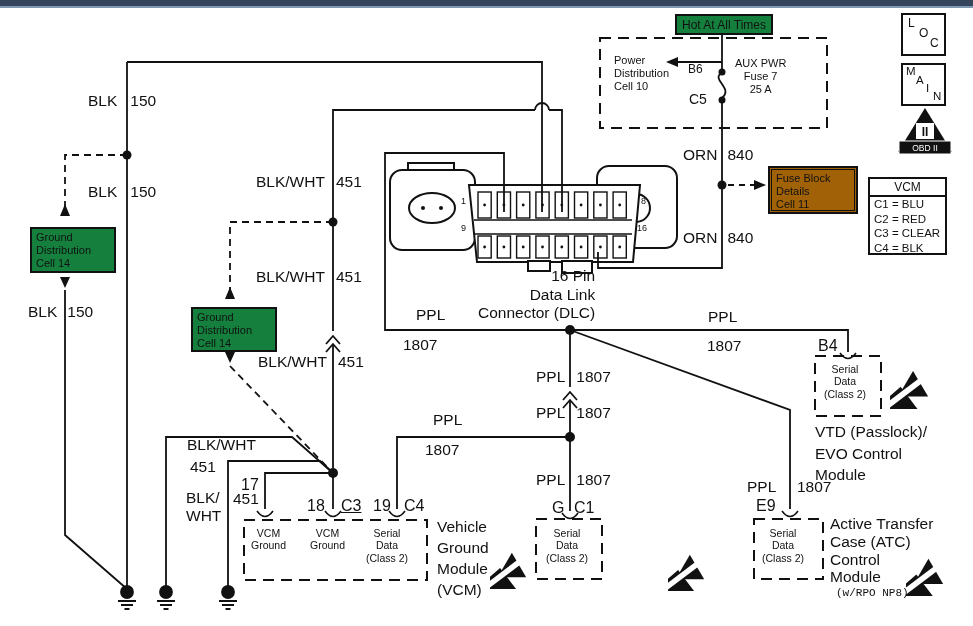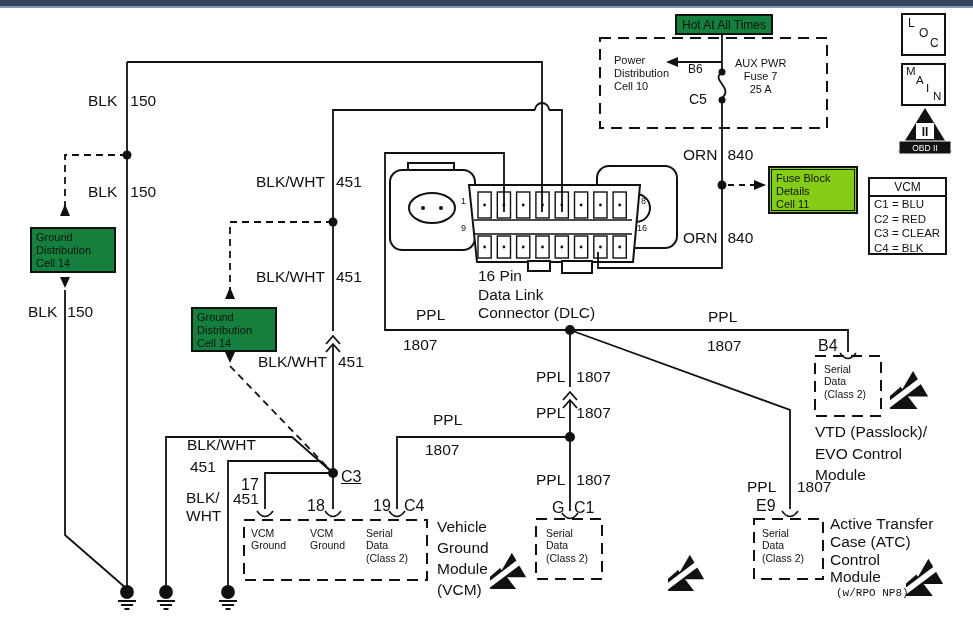--- a/index.html
+++ b/index.html
@@ -3,26 +3,26 @@
 <meta charset="utf-8">
 <style>
   html,body{margin:0;padding:0;background:#fff;}
   .stage{position:relative;width:973px;height:626px;background:#fff;overflow:hidden;
          font-family:"Liberation Sans",sans-serif;color:#111;}
   .topbar{position:absolute;left:0;top:0;width:973px;height:6px;background:#35465c;
           border-bottom:2px solid #8099b3;}
   svg.wires{position:absolute;left:0;top:0;}
   .lbl{position:absolute;font-size:15.5px;line-height:1.16;white-space:pre-line;}
   .sm{font-size:11px;line-height:1.2;}
-  .xs{font-size:10.5px;line-height:1.18;}
+  .xs{font-size:10.5px;line-height:1.18;text-align:center;}
   .pin{font-size:16px;}
   .tiny{font-size:9px;}
   .flex{display:flex;}
   .solidbox{position:absolute;border:2px solid #111;background:#15803d;box-sizing:border-box;}
-  .dblbox{position:absolute;border:2.5px solid #111;background:#84cc16;box-sizing:border-box;}
+  .dblbox{position:absolute;border:2.5px solid #111;background:#a16207;box-sizing:border-box;}
   .dblbox .inner{position:absolute;left:1px;top:1px;right:1px;bottom:1px;
                  border:1px solid #111;padding:2px 4px;}
   .legend{position:absolute;border:2px solid #111;background:#fff;box-sizing:border-box;}
   .legend .hdr{text-align:center;font-size:12px;border-bottom:2px solid #111;padding:1px 0;}
   .legend .row{font-size:11.5px;padding:1px 0 0 4px;line-height:13.5px;}
   .badge{position:absolute;border:2px solid #111;background:#fff;box-sizing:border-box;}
   .badge span{position:absolute;font-size:12px;}
 </style>
 </head>
 <body>
@@ -303,34 +303,34 @@
 
   <div class="lbl flex" style="left:683px;top:146px;gap:10px;">
     <span>ORN</span><span>840</span>
   </div>
   <div class="lbl flex" style="left:683px;top:229px;gap:10px;">
     <span>ORN</span><span>840</span>
   </div>
 
   <div class="lbl pin" style="left:241px;top:476px;">17</div>
   <div class="lbl pin" style="left:307px;top:497px;">18</div>
-  <div class="lbl pin" style="left:341px;top:468px;text-decoration:underline;">C3</div>
+  <div class="lbl pin" style="left:341px;top:497px;text-decoration:underline;">C3</div>
   <div class="lbl pin" style="left:373px;top:497px;">19</div>
   <div class="lbl pin" style="left:404px;top:497px;">C4</div>
   <div class="lbl pin" style="left:552px;top:499px;">G</div>
   <div class="lbl pin" style="left:574px;top:499px;">C1</div>
   <div class="lbl pin" style="left:818px;top:337px;">B4</div>
   <div class="lbl pin" style="left:756px;top:497px;">E9</div>
 
   <div class="lbl tiny" style="left:461px;top:196px;">1</div>
   <div class="lbl tiny" style="left:641px;top:196px;">8</div>
   <div class="lbl tiny" style="left:461px;top:223px;">9</div>
   <div class="lbl tiny" style="left:637px;top:223px;">16</div>
 
-  <div class="lbl" style="left:478px;top:267px;line-height:1.2;">16 Pin
+  <div class="lbl" style="left:478px;top:267px;line-height:1.2;text-align:right;">16 Pin
 Data Link
 Connector (DLC)</div>
 
   <div class="lbl xs" style="left:251px;top:527px;">VCM
 Ground</div>
   <div class="lbl xs" style="left:310px;top:527px;">VCM
 Ground</div>
   <div class="lbl xs" style="left:366px;top:527px;">Serial
 Data
 (Class 2)</div>

